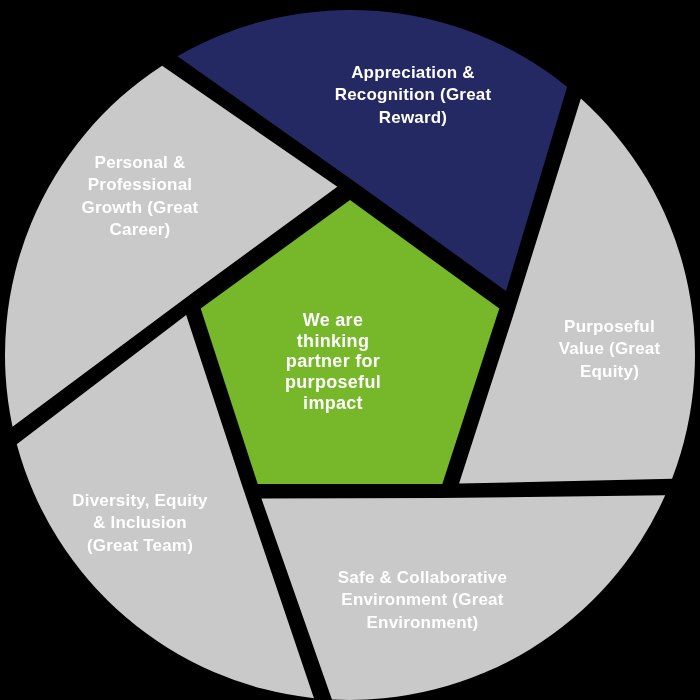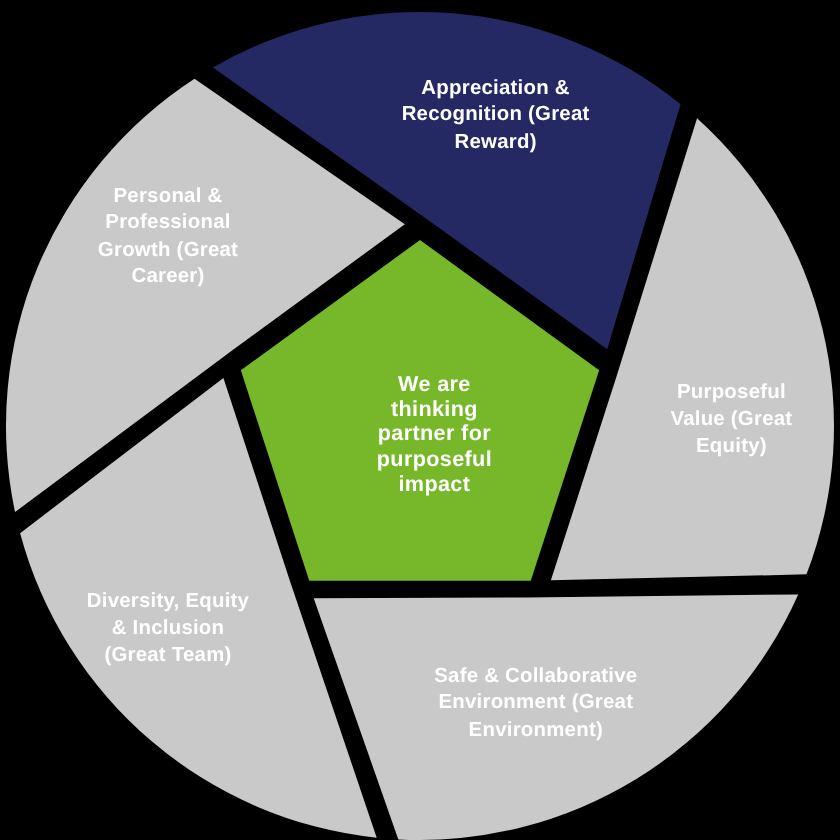--- a/index.html
+++ b/index.html
@@ -20,24 +20,24 @@
     text-align: center;
     letter-spacing: 0.2px;
   }
   .label-center {
     font-size: 18px;
     line-height: 1.15;
     letter-spacing: 0.3px;
   }
   .label-top        { left: 318px; top: 62px;  width: 190px; }
   .label-right      { left: 552px; top: 316px; width: 115px; }
-  .label-bottom     { left: 330px; top: 552px; width: 185px; margin-left: 24px; }
+  .label-bottom     { left: 330px; top: 567px; width: 185px; }
   .label-lowerleft  { left: 70px;  top: 490px; width: 140px; }
   .label-upperleft  { left: 75px;  top: 152px; width: 130px; }
-  .label-pentagon   { left: 309px; top: 310px; width: 106px; }
+  .label-pentagon   { left: 280px; top: 310px; width: 106px; }
 </style>
 </head>
 <body>
 
 <div class="stage">
 
   <svg width="700" height="700" viewBox="0 0 700 700">
     <defs>
       <path id="blade" d="M 177.5 56.2 A 345 345 0 0 1 567.1 86.9 L 506 291 L 362 187 Z"></path>
     </defs>

